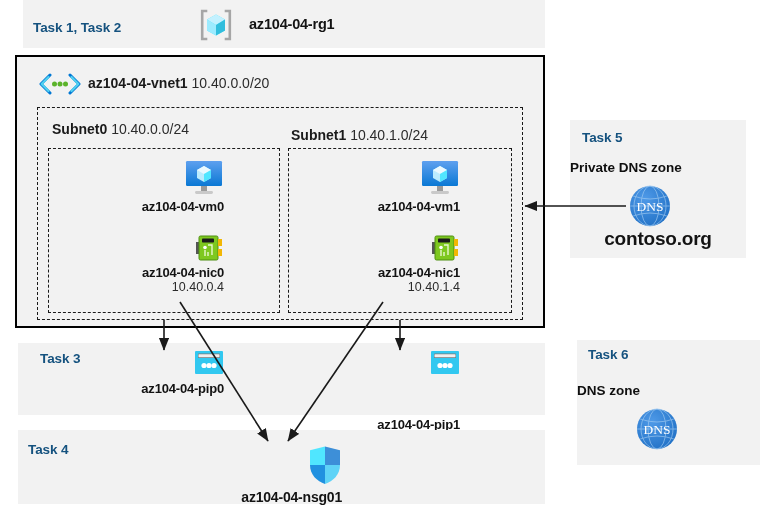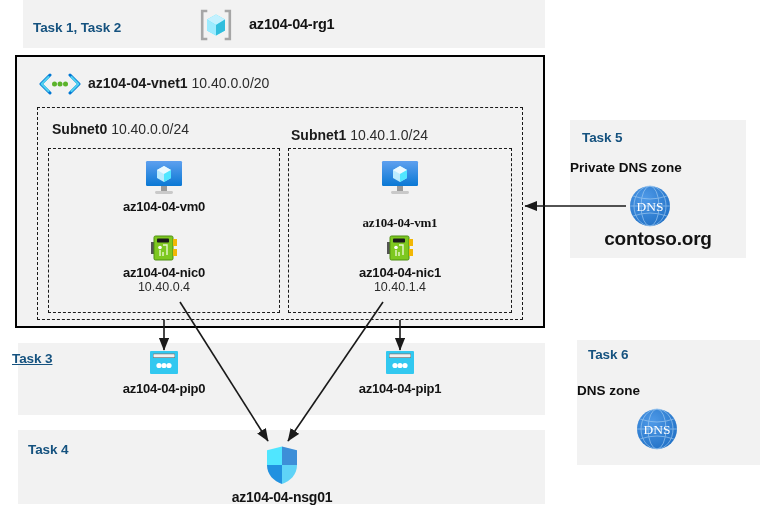--- a/index.html
+++ b/index.html
@@ -47,21 +47,21 @@
   .nic-icon{width:30px;height:30px;}
   
   .pip-icon{width:30px;height:26px;}
   
   .nsg-icon{width:34px;height:40px;}
   
   .dns-icon{width:42px;height:42px;}
 
   .arrow-layer{position:absolute;left:0;top:0;width:776px;height:517px;
                pointer-events:none;}
-  .stack{display:flex;flex-direction:column;align-items:center;}
+  .stack{display:flex;flex-direction:column;align-items:flex-end;}
 </style>
 </head>
 <body>
 
 <div class="canvas">
 
   <div class="abs panel rg-panel"></div>
 
   <div class="abs task-label" style="left:33px;top:20px;">Task 1, Task 2</div>
 
@@ -157,21 +157,21 @@
           </linearGradient>
         </defs>
         <rect x="2" y="1" width="36" height="25" rx="1.2" fill="url(#mon1)"></rect>
         <polygon points="20,6 27,10 27,18 20,22 13,18 13,10" fill="#c3f1ff" opacity="0.95"></polygon>
         <polygon points="20,6 27,10 20,14 13,10" fill="#eaf9ff"></polygon>
         <polygon points="20,14 27,10 27,18 20,22" fill="#50e6ff"></polygon>
         <rect x="17" y="26" width="6" height="5" fill="#9a9a9a"></rect>
         <rect x="11" y="31" width="18" height="3" rx="1.4" fill="#c9c9c9"></rect>
       </svg>
     </div>
-    <div class="res-name" style="margin-top:19px;font-family:Liberation Serif, serif;">az104-04-vm1</div>
+    <div class="res-name" style="margin-top:3px;">az104-04-vm1</div>
   </div>
 
   <div class="abs stack" style="left:340px;top:233px;width:120px;">
     <div class="nic-icon">
       <svg viewBox="0 0 30 30" width="30" height="30">
         <rect x="2" y="9" width="4" height="12" fill="#555555"></rect>
         <rect x="5" y="3" width="19" height="24" rx="1.5" fill="#7ec820"></rect>
         <rect x="5" y="3" width="19" height="24" rx="1.5" fill="none" stroke="#4e8f12" stroke-width="1"></rect>
         <rect x="8" y="5.5" width="12" height="4" rx="0.8" fill="#1b1b1b"></rect>
         <rect x="24" y="6" width="4" height="7" fill="#f2b705"></rect>
@@ -180,37 +180,37 @@
         <path d="M14 12 L18 12 L18 22" stroke="#e8f7cf" stroke-width="1.4" fill="none"></path>
         <path d="M11 17 L11 23" stroke="#e8f7cf" stroke-width="1.4" fill="none"></path>
         <path d="M14 19 L14 23" stroke="#e8f7cf" stroke-width="1.4" fill="none"></path>
       </svg>
     </div>
     <div class="res-name" style="margin-top:2px;">az104-04-nic1</div>
     <div class="res-ip">10.40.1.4</div>
   </div>
 
   <div class="abs panel task3-panel"></div>
-  <div class="abs task-label" style="left:12px;top:351px;text-decoration:underline;">Task 3</div>
+  <div class="abs task-label" style="left:40px;top:351px;">Task 3</div>
 
   <div class="abs stack" style="left:104px;top:350px;width:120px;">
     <div class="pip-icon">
       <svg viewBox="0 0 30 26" width="30" height="26">
         <rect x="1" y="1" width="28" height="23" rx="1" fill="#32c8f0"></rect>
         <rect x="4" y="3.5" width="22" height="4.5" rx="0.8" fill="#7a7a7a"></rect>
         <rect x="4.5" y="4.2" width="21" height="3" rx="0.6" fill="#f0f0f0"></rect>
         <circle cx="10" cy="15.5" r="2.6" fill="#ffffff"></circle>
         <circle cx="15" cy="15.5" r="2.6" fill="#ffffff"></circle>
         <circle cx="20" cy="15.5" r="2.6" fill="#ffffff"></circle>
       </svg>
     </div>
     <div class="res-name" style="margin-top:5px;">az104-04-pip0</div>
   </div>
 
-  <div class="abs stack" style="left:340px;top:350px;width:120px;">
+  <div class="abs stack" style="left:340px;top:350px;width:120px;gap:36px;">
     <div class="pip-icon">
       <svg viewBox="0 0 30 26" width="30" height="26">
         <rect x="1" y="1" width="28" height="23" rx="1" fill="#32c8f0"></rect>
         <rect x="4" y="3.5" width="22" height="4.5" rx="0.8" fill="#7a7a7a"></rect>
         <rect x="4.5" y="4.2" width="21" height="3" rx="0.6" fill="#f0f0f0"></rect>
         <circle cx="10" cy="15.5" r="2.6" fill="#ffffff"></circle>
         <circle cx="15" cy="15.5" r="2.6" fill="#ffffff"></circle>
         <circle cx="20" cy="15.5" r="2.6" fill="#ffffff"></circle>
       </svg>
     </div>

